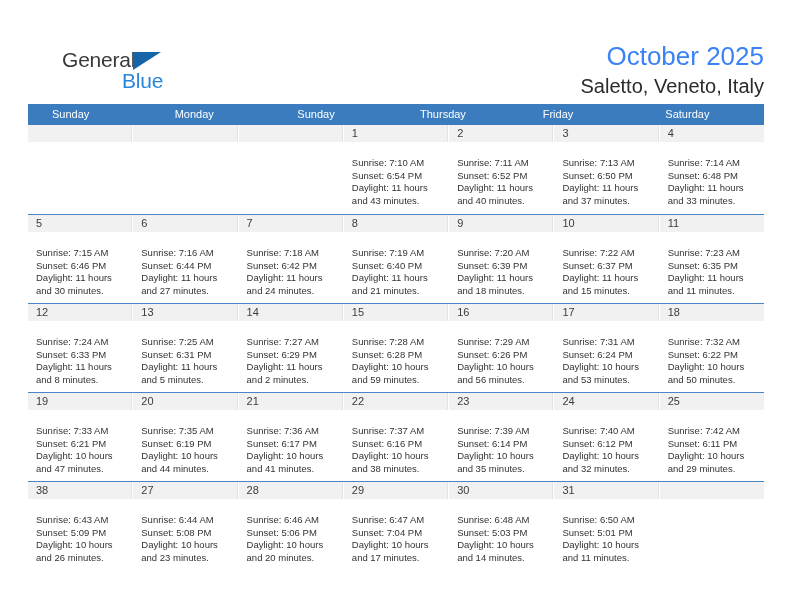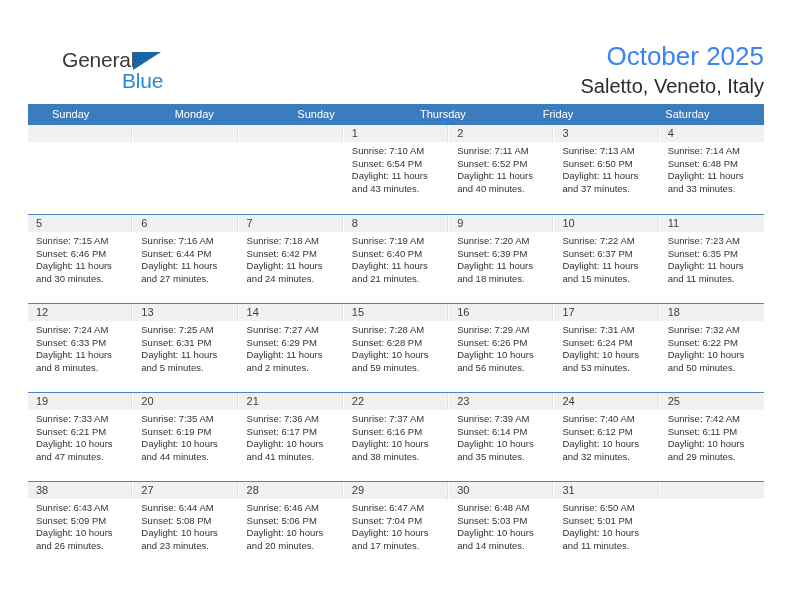--- a/index.html
+++ b/index.html
@@ -135,21 +135,21 @@
   }
   .daycell:last-child .daynum-strip { border-right: none; }
   .daynum {
     font-size: 11px;
     line-height: 17px;
     color: #3c3c3c;
     padding-left: 8px;
     display: block;
   }
   .detail {
-    padding: 3px 6px 0 8px;
+    padding: 15px 6px 0 8px;
     font-size: 9.5px;
     line-height: 12.6px;
     color: #333333;
   }
   .detail div { white-space: nowrap; }
   .empty .daynum-strip { background: #f1f1f1; }
 </style>
 </head>
 <body>
 

